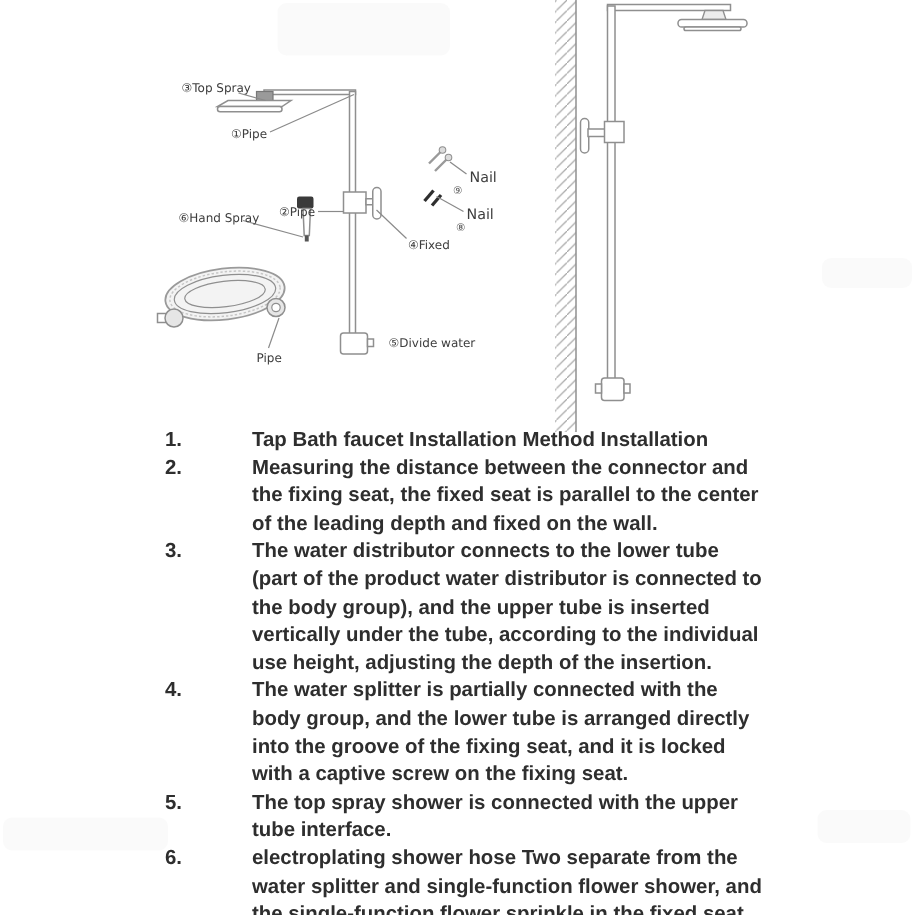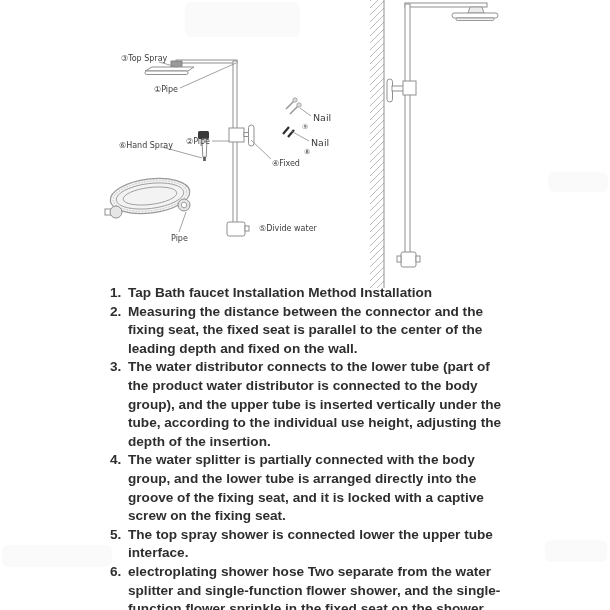--- a/index.html
+++ b/index.html
@@ -16,21 +16,21 @@
   svg text{fill:#3d3d3d;font-family:"DejaVu Sans","Liberation Sans",sans-serif;}
   svg text.lbl{font-size:8px;}
   svg text.lbl-big{font-size:9.5px;}
   svg text.circ{font-size:7px;fill:#555;}
   .instructions{
     position:absolute;left:110px;top:284px;width:400px;
     font-size:13.6px;line-height:18.6px;font-weight:600;color:#2e2e2e;
   }
   .instructions .item{display:flex;}
   .instructions .num{flex:none;width:18px;}
-  .instructions .txt{flex:1;}
+  .instructions .txt{flex:1;margin-left:40px;}
   .wm{position:absolute;border-radius:6px;background:rgba(150,150,160,0.05);}
 </style>
 </head>
 <body>
 
 <div class="page">
 
   <svg class="diagram" width="610" height="290" viewBox="0 0 610 290">
     <defs>
       <pattern id="hatch" patternUnits="userSpaceOnUse" width="7" height="7">
@@ -131,21 +131,21 @@
     <div class="item">
       <span class="num">3.</span>
       <span class="txt">The water distributor connects to the lower tube (part of the product water distributor is connected to the body group), and the upper tube is inserted vertically under the tube, according to the individual use height, adjusting the depth of the insertion.</span>
     </div>
     <div class="item">
       <span class="num">4.</span>
       <span class="txt">The water splitter is partially connected with the body group, and the lower tube is arranged directly into the groove of the fixing seat, and it is  locked with a captive screw on the fixing seat.</span>
     </div>
     <div class="item">
       <span class="num">5.</span>
-      <span class="txt">The top spray shower is connected lower the upper tube interface.</span>
+      <span class="txt">The top spray shower is connected with the upper tube interface.</span>
     </div>
     <div class="item">
       <span class="num">6.</span>
       <span class="txt">electroplating shower hose Two separate from the water splitter and single-function flower shower, and the single-function flower sprinkle in the fixed seat on the shower slot</span>
     </div>
   </div>
 
   <div class="wm" style="left:185px;top:2px;width:115px;height:35px;"></div>
   <div class="wm" style="left:2px;top:545px;width:110px;height:22px;"></div>
   <div class="wm" style="left:545px;top:540px;width:62px;height:22px;"></div>

